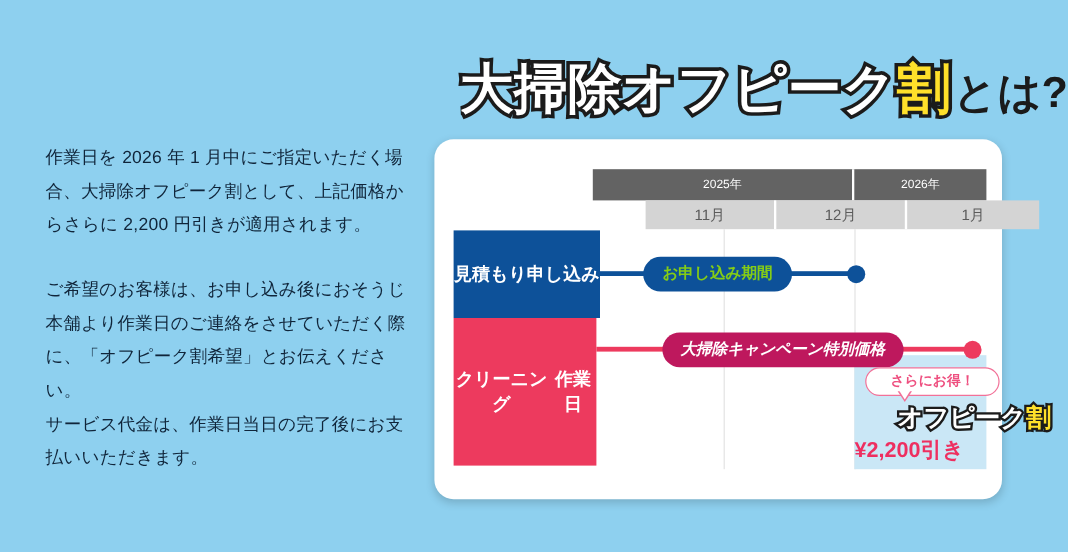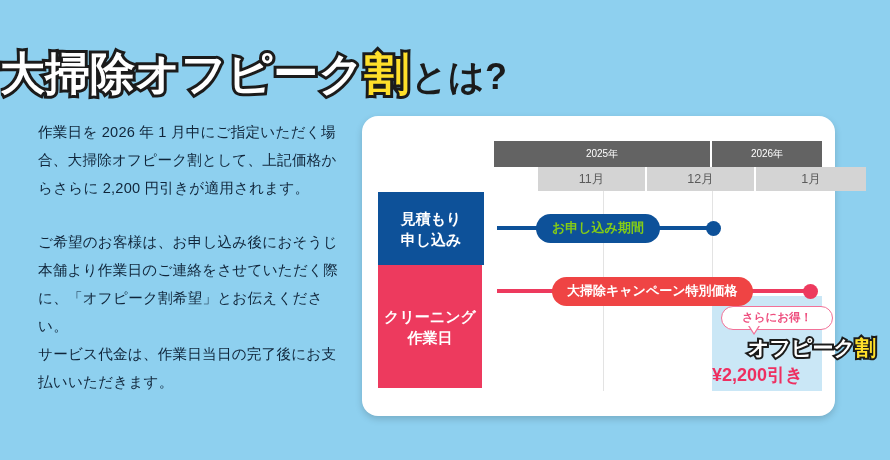--- a/index.html
+++ b/index.html
@@ -14,21 +14,21 @@
     overflow: hidden;
     position: relative;
   }
 
   
   #title {
     position: absolute;
     left: 0;
     top: 44px;
     width: 890px;
-    text-align: left;
+    text-align: right;
     white-space: nowrap;
   }
   #title .t-main {
     font-size: 45px;
     font-weight: bold;
     color: #ffffff;
     -webkit-text-stroke: 6px #1b1b1b;
     paint-order: stroke fill;
     letter-spacing: 0px;
   }
@@ -117,38 +117,38 @@
   #gl2 { left: 350px; }
 
   
   #highlight-col {
     left: 350px; top: 180px; width: 110px; height: 95px;
     background: #cae7f6;
   }
 
   
   #row-label-quote {
-    left: 16px; top: 76px; width: 106px; height: 73px;
+    left: 16px; top: 76px; width: 122px; height: 73px;
     background: #0d5199;
     color: #ffffff;
     font-size: 15px;
     font-weight: bold;
     line-height: 21px;
-    display: flex; flex-direction: column;
+    display: flex; 
     align-items: center; justify-content: center;
     text-align: center;
   }
   #row-label-work {
-    left: 16px; top: 149px; width: 104px; height: 123px;
+    left: 16px; top: 149px; width: 119px; height: 123px;
     background: #ed3a5e;
     color: #ffffff;
     font-size: 15px;
     font-weight: bold;
     line-height: 21px;
-    display: flex; flex-direction: column;
+    display: flex; flex-direction: row;
     align-items: center; justify-content: center;
     text-align: center;
   }
 
   
   #blue-line {
     left: 135px; top: 110px; width: 215px; height: 4px;
     background: #0d5199;
   }
   #blue-dot {
@@ -170,27 +170,28 @@
   #pink-line {
     left: 135px; top: 173px; width: 313px; height: 4px;
     background: #ed3a5e;
   }
   #pink-dot {
     left: 441px; top: 168px; width: 15px; height: 15px;
     background: #ed3a5e; border-radius: 50%;
   }
   #pink-pill {
     left: 190px; top: 161px;
-    background: #ef4444;
+    background: #be185d;
     color: #ffffff;
     font-size: 13px;
     font-weight: bold;
     border-radius: 20px;
     padding: 5px 15px 6px;
     white-space: nowrap;
+    font-style: italic;
   }
 
   
   #bubble {
     left: 359px; top: 190px;
     background: #ffffff;
     border: 1.6px solid #f27198;
     border-radius: 20px;
     color: #ee4f7f;
     font-size: 11.5px;

